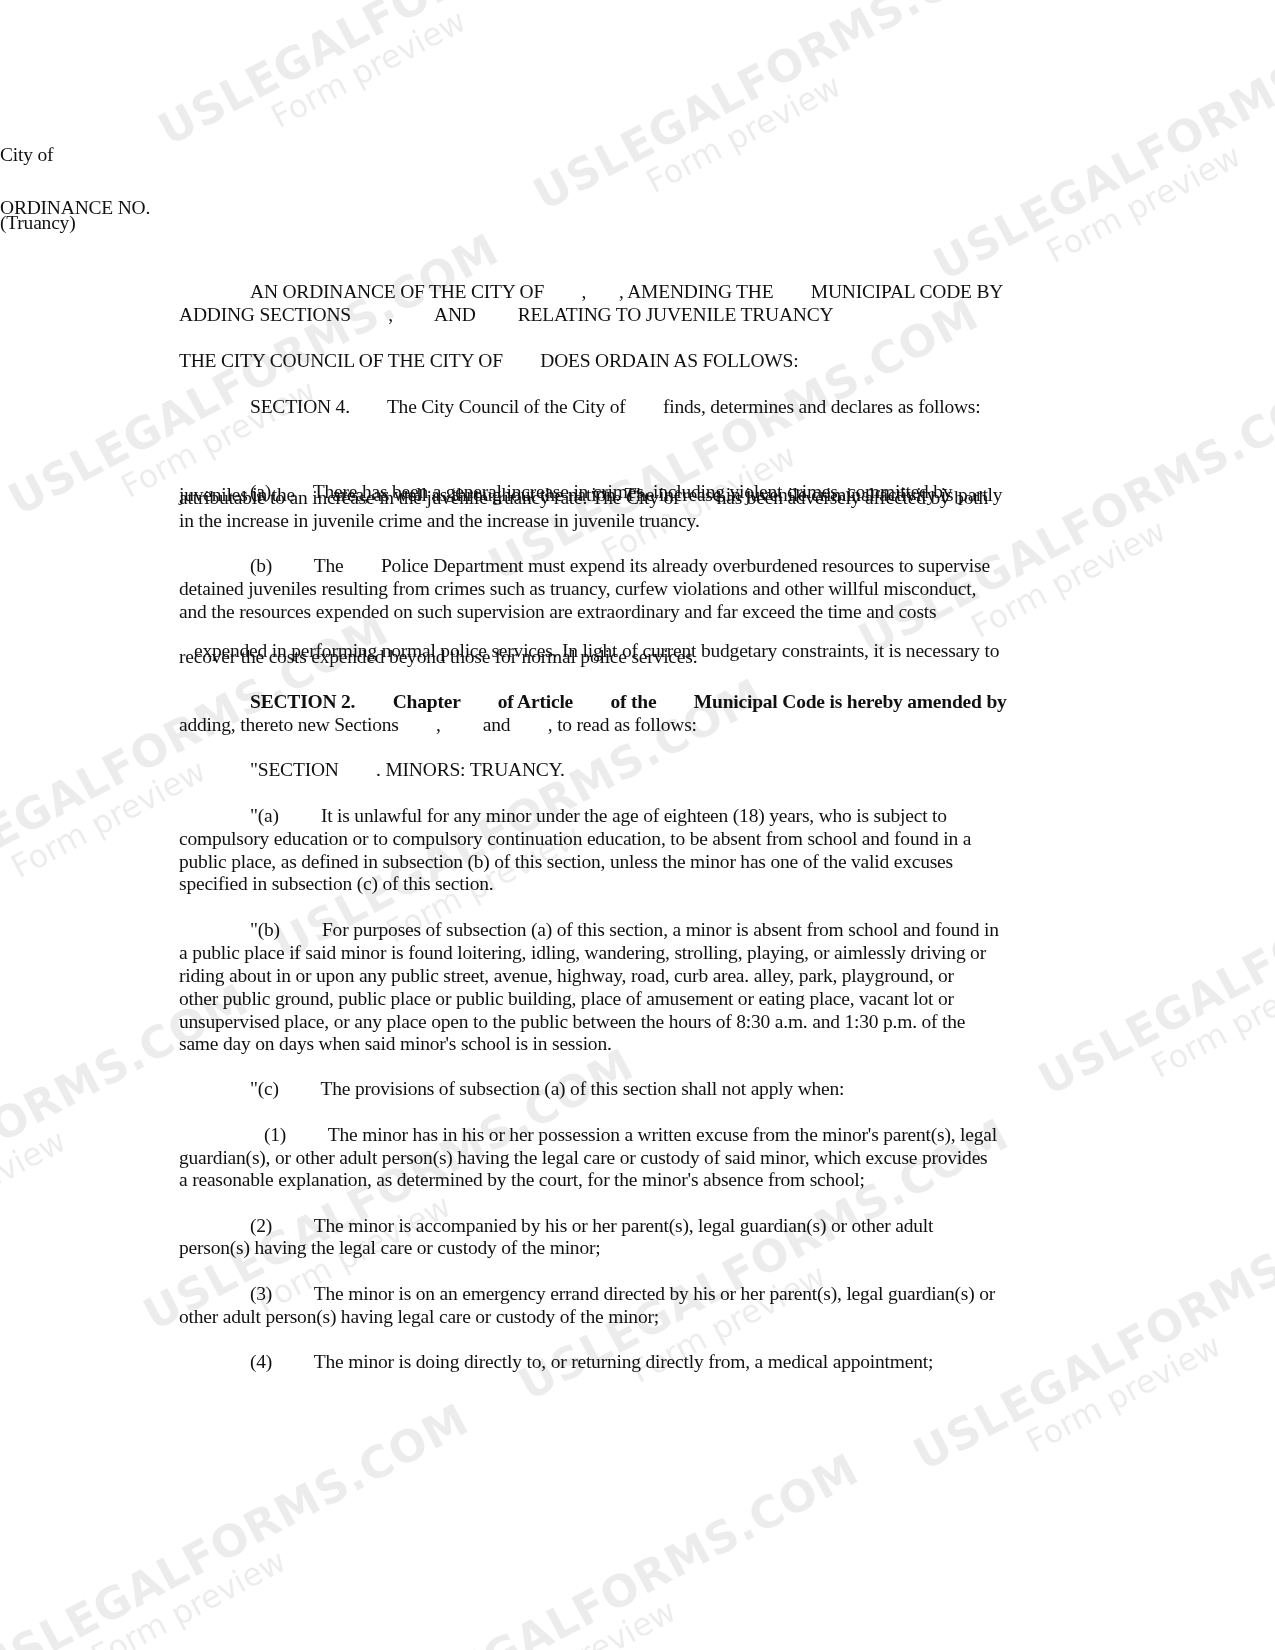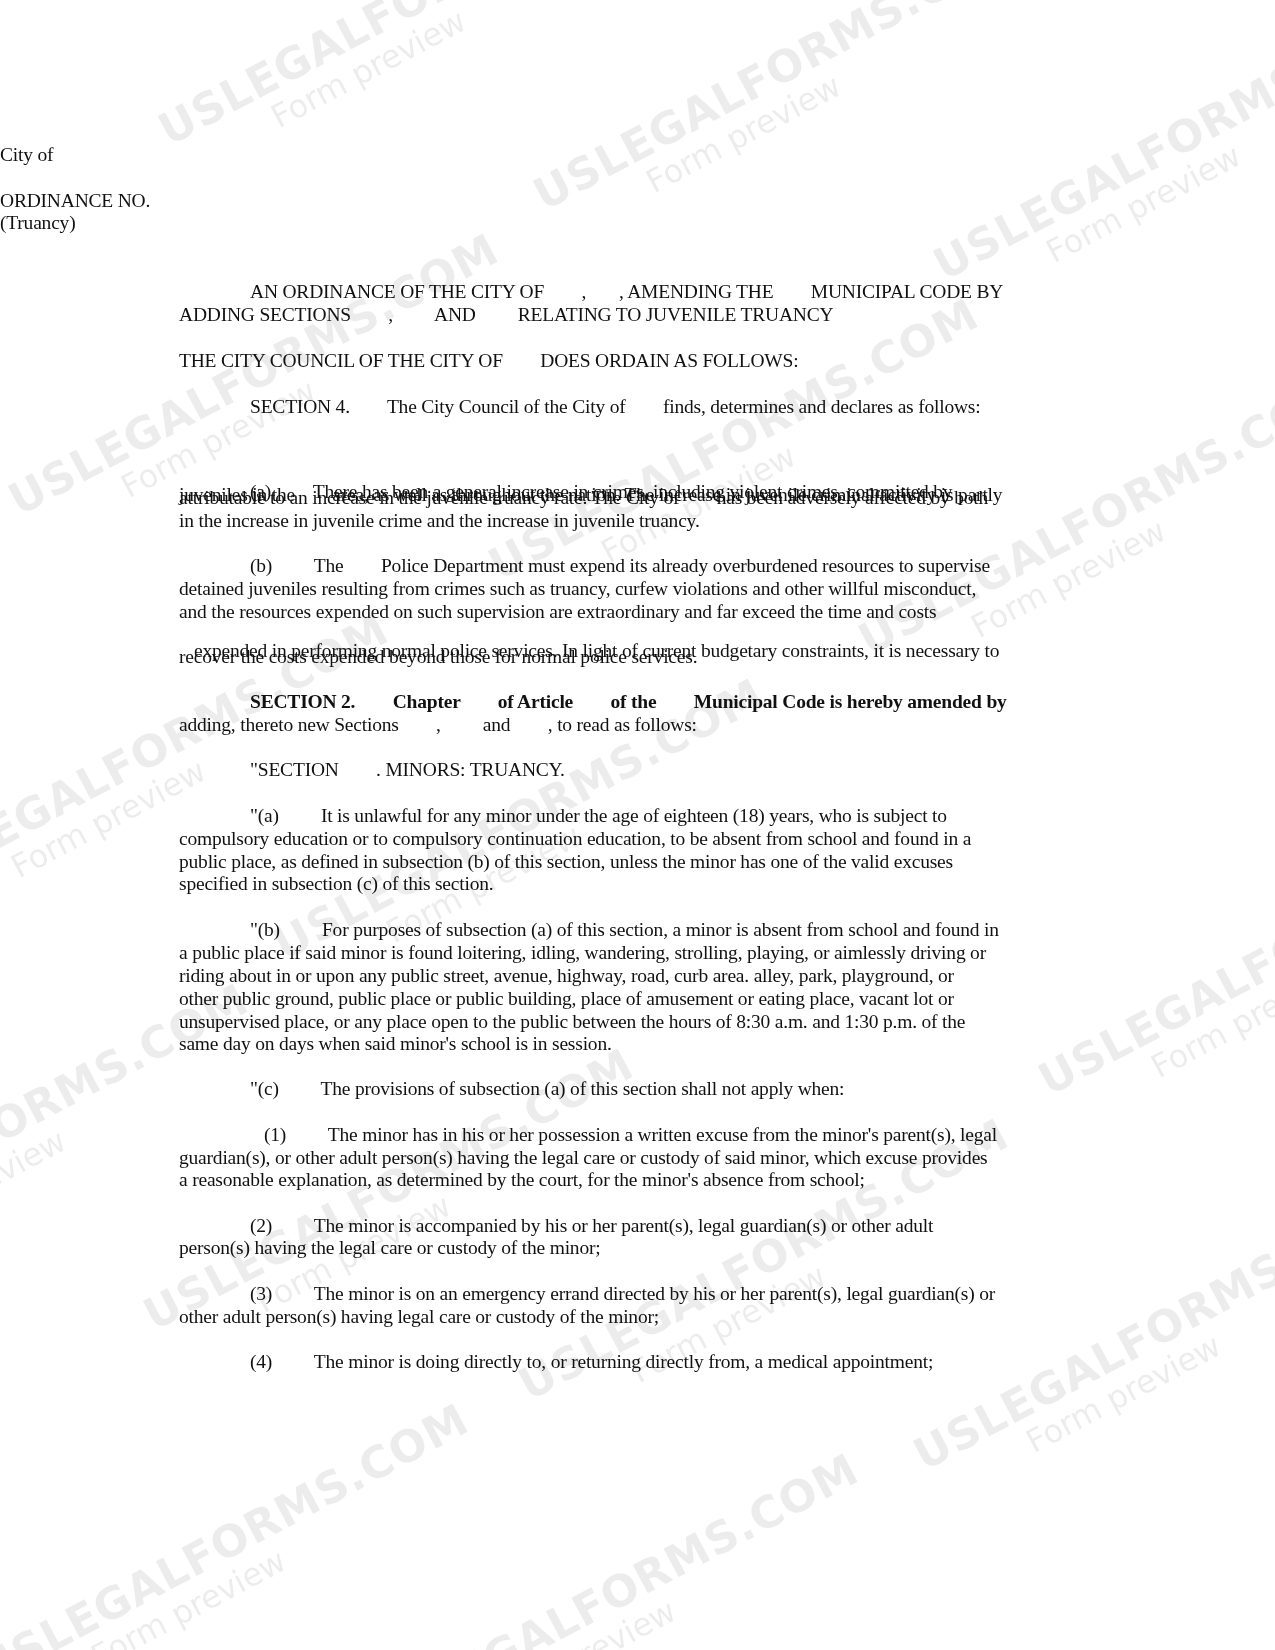--- a/index.html
+++ b/index.html
@@ -82,21 +82,21 @@
       <span class="sub">Form preview</span>
     </div>
   <div class="wm" style="left:360px; top:1700px;">
       <span class="brand">USLEGALFORMS.COM</span>
       <span class="sub">Form preview</span>
     </div>
 
   <div class="content">
 
     <div class="line center" style="top:143px;">City of</div>
-    <div class="line center" style="top:189px;">ORDINANCE NO.</div>
+    <div class="line center" style="top:196px;">ORDINANCE NO.</div>
     <div class="line center" style="top:211px;">(Truancy)</div>
 
     <div class="line" style="left:250px; top:280px;">AN ORDINANCE OF THE CITY OF        ,       , AMENDING THE        MUNICIPAL CODE BY</div>
     <div class="line" style="left:179px; top:303px;">ADDING SECTIONS        ,         AND         RELATING TO JUVENILE TRUANCY</div>
 
     <div class="line" style="left:179px; top:349px;">THE CITY COUNCIL OF THE CITY OF        DOES ORDAIN AS FOLLOWS:</div>
 
     <div class="line" style="left:250px; top:395px;">SECTION 4.        The City Council of the City of        finds, determines and declares as follows:</div>
 
     <div class="line" style="left:250px; top:440px;margin-top:40px;">(a)         There has been a general increase in crimes, including violent crimes, committed by</div>

